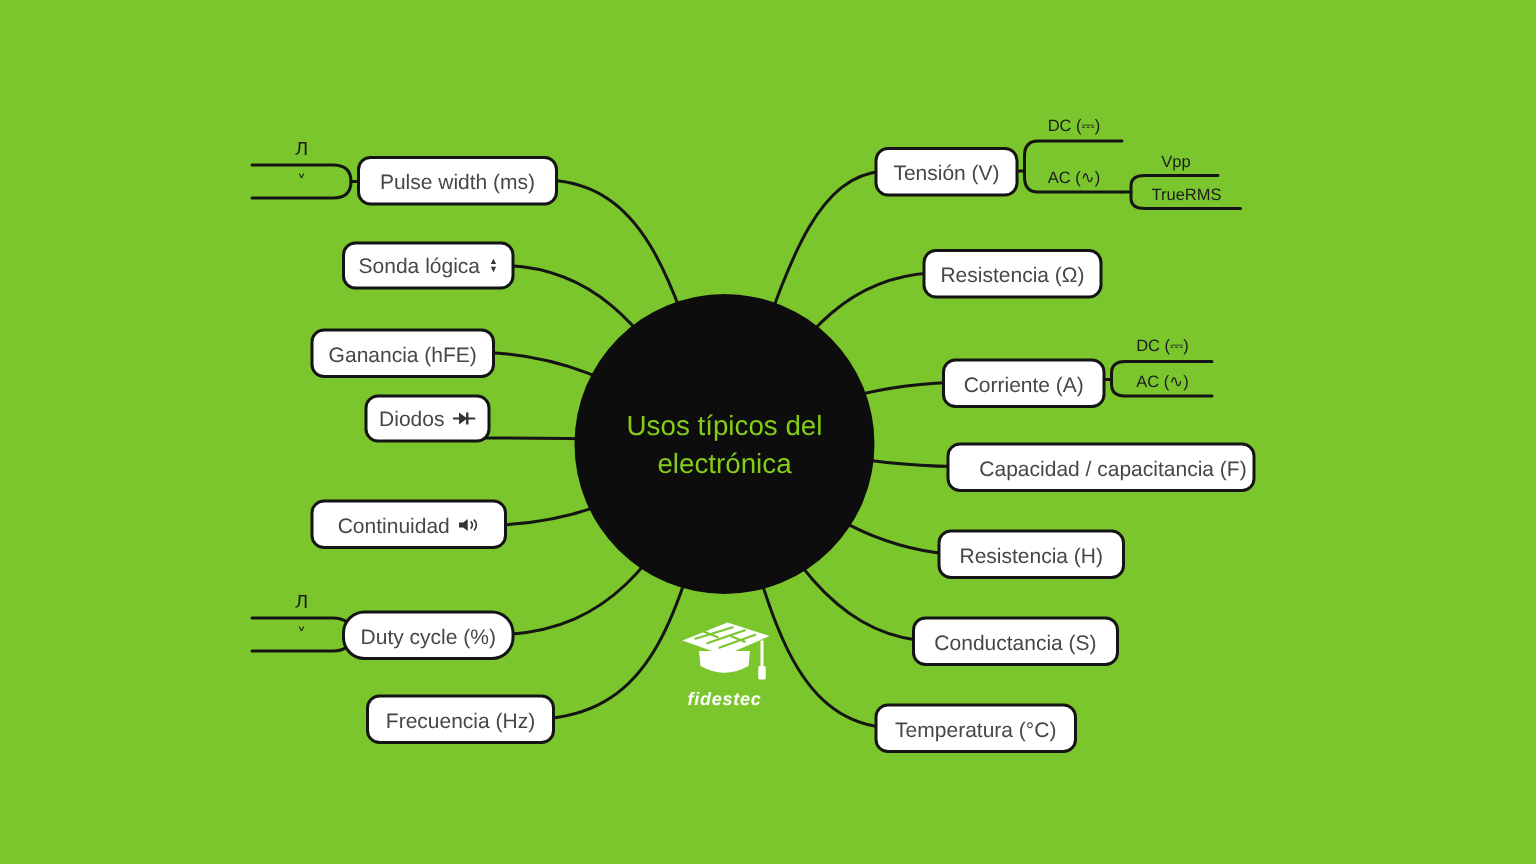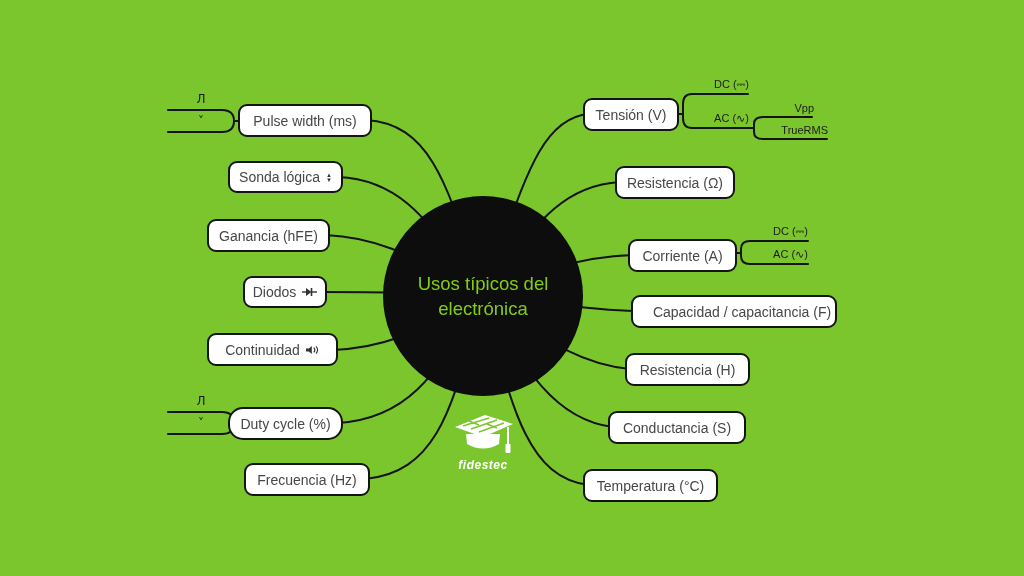--- a/index.html
+++ b/index.html
@@ -17,21 +17,21 @@
     color:#474747;font-size:14px;white-space:nowrap;
   }
   .node .icon{display:inline-flex;align-items:center;color:#333;}
   .center-circle{
     position:absolute;left:383px;top:196px;width:200px;height:200px;z-index:2;
     border-radius:50%;background:#0d0d0d;color:#84cc16;
     display:flex;flex-direction:column;align-items:center;justify-content:center;
     text-align:center;font-size:18.5px;line-height:25px;
   }
   .sub-label{
-    position:absolute;z-index:2;font-size:11px;color:#1c1c1c;text-align:right;
+    position:absolute;z-index:2;font-size:11px;color:#1c1c1c;text-align:center;
     font-family:"Liberation Sans","DejaVu Sans",sans-serif;
   }
   .wave-label{
     position:absolute;z-index:2;font-size:12px;color:#1c1c1c;text-align:center;width:16px;
     font-family:"DejaVu Sans",sans-serif;line-height:12px;
   }
   .logo{position:absolute;left:443px;top:412px;width:80px;height:62px;z-index:2;text-align:center;}
   .logo-text{
     color:#ffffff;font-weight:bold;font-style:italic;font-size:12px;letter-spacing:.5px;
     margin-top:-2px;
@@ -91,21 +91,21 @@
     <span class="updown">
         <span>▲</span>
         <span>▼</span>
       </span>
   </div>
 
   <div class="node" style="left:207px;top:219px;width:123px;height:33px;">
     <span>Ganancia (hFE)</span>
   </div>
 
-  <div class="node" style="left:243px;top:276px;width:84px;height:32px;">
+  <div class="node" style="left:243px;top:263px;width:84px;height:32px;">
     <span>Diodos</span>
     <span class="icon">
       <svg width="15" height="10" viewBox="0 0 15 10">
         <line x1="0" y1="5" x2="4" y2="5" stroke="#333" stroke-width="1.4"></line>
         <polygon points="4,1 4,9 9.5,5" fill="#333"></polygon>
         <line x1="9.5" y1="1" x2="9.5" y2="9" stroke="#333" stroke-width="1.6"></line>
         <line x1="9.5" y1="5" x2="15" y2="5" stroke="#333" stroke-width="1.4"></line>
       </svg>
     </span>
   </div>

